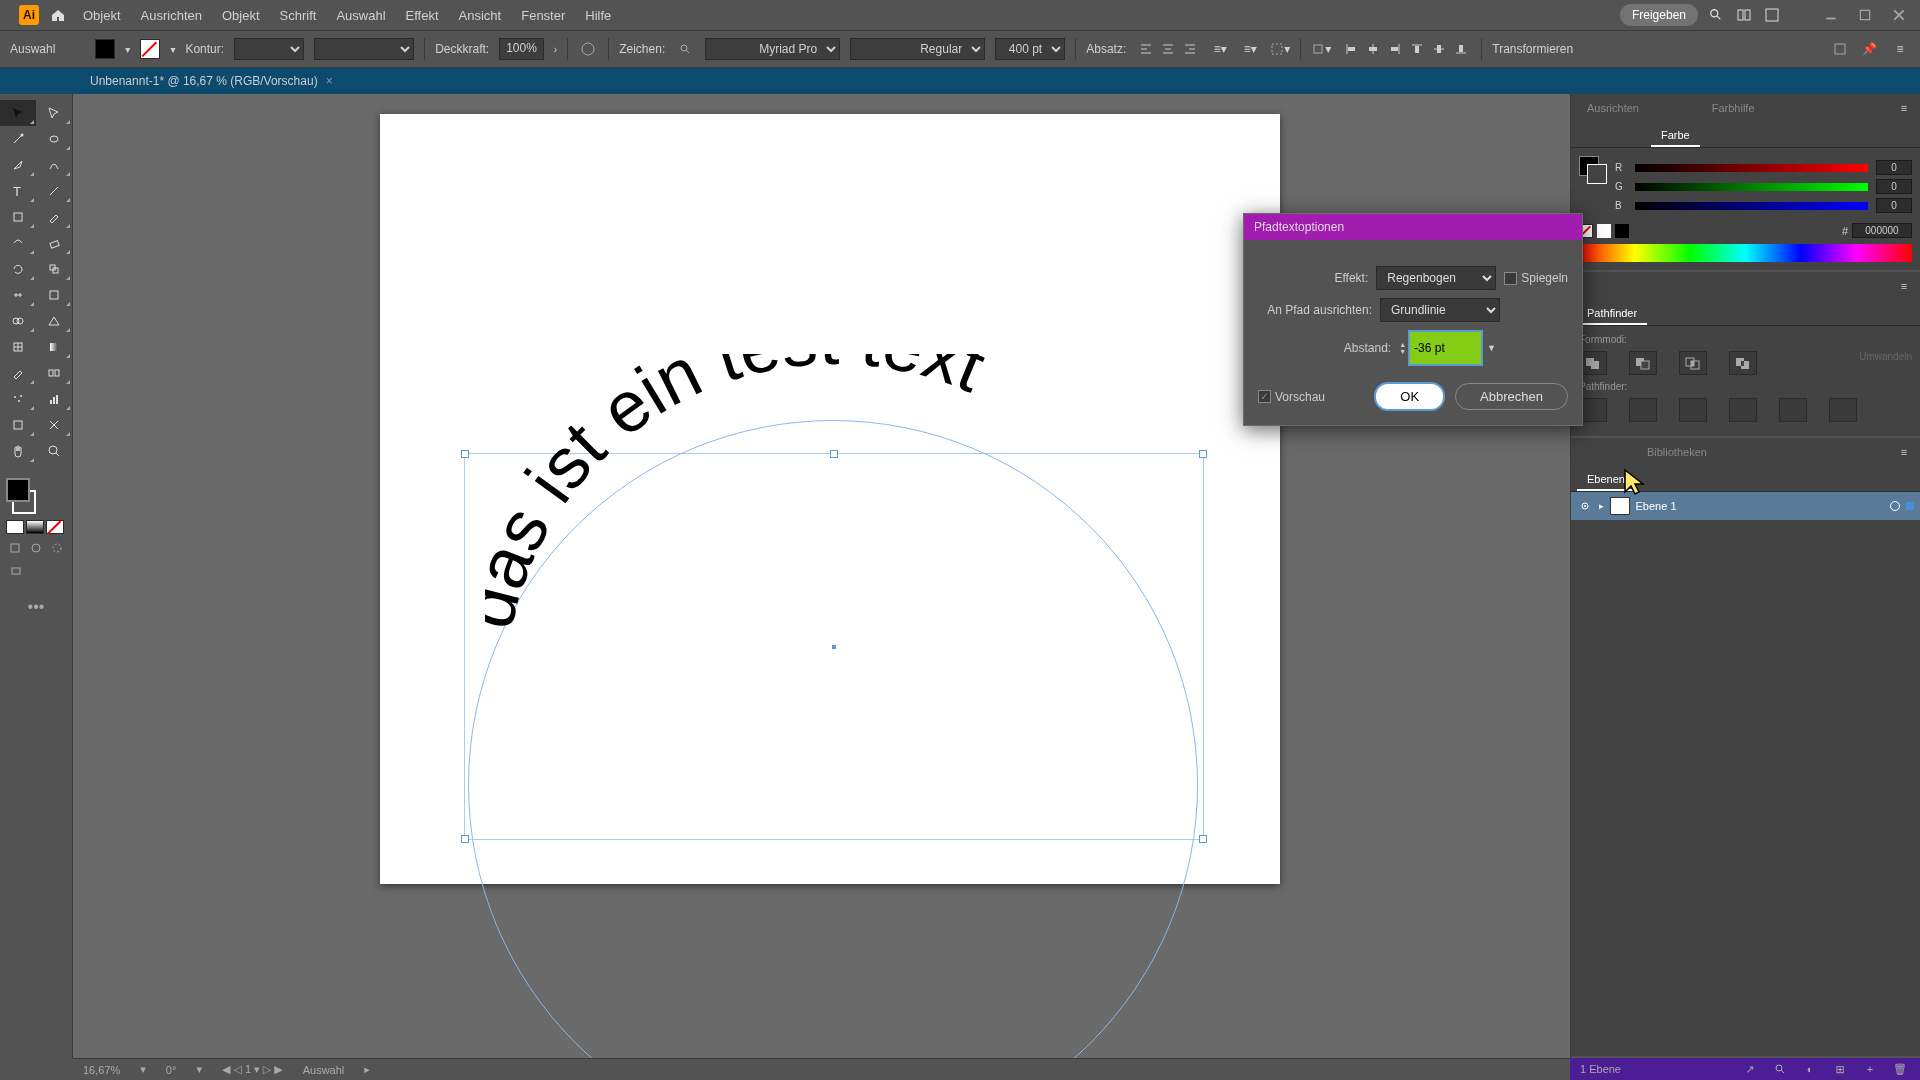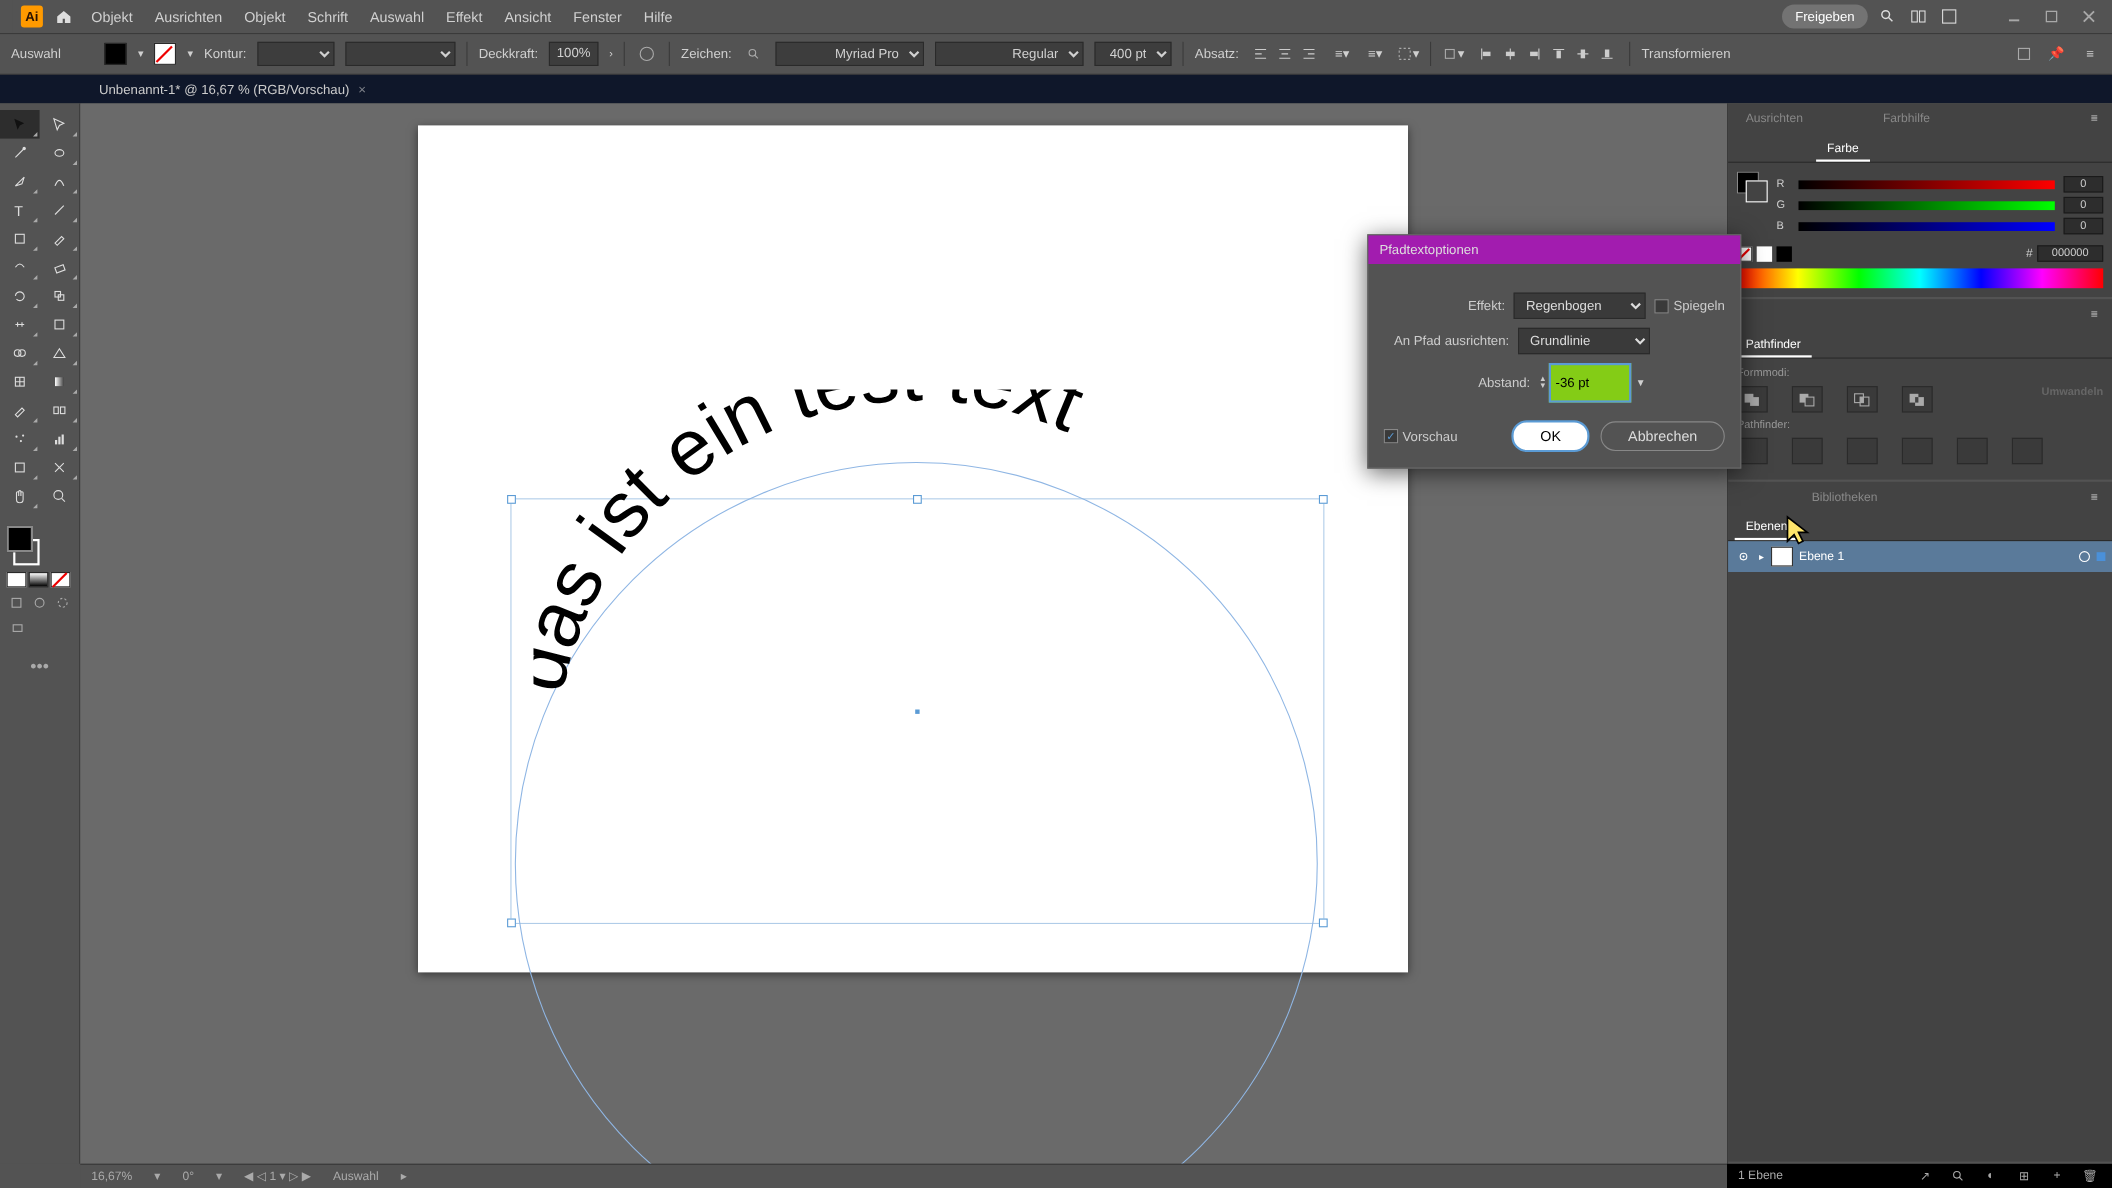--- a/index.html
+++ b/index.html
@@ -21,21 +21,21 @@
 .sw-none { background: #fff; position: relative; }
 .sw-none::after { content: ""; position: absolute; left: -1px; right: -1px; top: 50%; height: 2px; background: #e00; transform: rotate(-45deg) translateY(-50%); }
 .field { background: #3d3d3d; border: 1px solid #2a2a2a; color: #d0d0d0; padding: 2px 6px; font-size: 12px; height: 22px; text-align: right; }
 .field.dd { min-width: 70px; }
 .field.ddlong { min-width: 135px; }
 .align-grp { display: flex; gap: 2px; }
 .icon-sq { width: 20px; height: 20px; display: flex; align-items: center; justify-content: center; cursor: pointer; border-radius: 2px; }
 .sep { width: 1px; height: 22px; background: #3a3a3a; }
 
 
-.doctabs { height: 26px; background: #0f172a; display: flex; align-items: center; padding: 0 80px; text-align: right; }
+.doctabs { height: 26px; background: #0c4a6e; display: flex; align-items: center; padding: 0 80px; text-align: right; }
 .doctab { background: #3d3d3d00; color: #ccc; font-size: 12px; padding: 4px 10px; display: flex; gap: 8px; align-items: center; }
 .doctab .close { cursor: pointer; opacity: .6; }
 
 
 .workspace { position: absolute; top: 94px; left: 0; right: 0; bottom: 22px; display: flex; }
 .toolbox { width: 73px; background: #535353; display: flex; flex-direction: column; padding-top: 6px; border-right: 1px solid #3a3a3a; }
 .tool-row { display: flex; }
 .tool { width: 36px; height: 26px; display: flex; align-items: center; justify-content: center; cursor: pointer; position: relative; }
 .tool.active { background: #2d2d2d; }
 .tool .tri { position: absolute; right: 2px; bottom: 2px; width: 0; height: 0; border-left: 4px solid transparent; border-bottom: 4px solid #aaa; }
@@ -59,21 +59,21 @@
 .panel-tabs { display: flex; border-bottom: 1px solid #2a2a2a; padding: 4px 6px 0; gap: 2px; }
 .ptab { padding: 4px 10px; color: #888; cursor: pointer; font-size: 11px; }
 .ptab.active { color: #fff; border-bottom: 2px solid #fff; margin-top: 27px; }
 .panel-body { padding: 8px; }
 .rgb-row { display: flex; align-items: center; gap: 8px; margin: 4px 0; }
 .rgb-label { width: 12px; font-size: 10px; }
 .slider-track { flex: 1; height: 8px; position: relative; }
 .rgb-val { width: 36px; background: #2d2d2d; border: 1px solid #1a1a1a; color: #ccc; font-size: 10px; text-align: center; padding: 1px; }
 .hexrow { display: flex; justify-content: flex-end; gap: 4px; align-items: center; margin-top: 6px; }
 .spectrum { height: 18px; background: linear-gradient(to right, #ff0000, #ffff00, #00ff00, #00ffff, #0000ff, #ff00ff, #ff0000); margin-top: 6px; }
-.pf-row { display: flex; gap: 22px; margin: 6px 0; font-weight: bold; }
+.pf-row { display: flex; gap: 22px; margin: 6px 0; }
 .pf-btn { width: 28px; height: 24px; background: #3a3a3a; border: 1px solid #2a2a2a; cursor: pointer; display:flex;align-items:center;justify-content:center; }
 .layers-body { min-height: 560px; }
 .layer-row { display: flex; align-items: center; height: 28px; background: #5a7a9a; padding: 0 6px; gap: 6px; font-size: 11px; color: #fff; }
 .layer-eye { width: 16px; height: 16px; display:flex;align-items:center;justify-content:center; }
 .layer-thumb { width: 20px; height: 18px; background: #fff; border: 1px solid #333; }
 
 
 .dialog { position: absolute; left: 1243px; top: 213px; width: 340px; background: #535353; border: 1px solid #6a6a6a; box-shadow: 0 4px 20px rgba(0,0,0,.6); font-size: 12px; z-index: 50; }
 .dlg-title { background: #a21caf; padding: 6px 10px; font-size: 12px; color: #ddd; }
 .dlg-body { padding: 18px 14px 14px; }
@@ -83,21 +83,21 @@
 .dlg-spin { display: flex; align-items: center; }
 .dlg-input { width: 75px; background: #84cc16; color: #000; border: 2px solid #5b9bd5; padding: 2px 4px; font-size: 12px; height: 36px; }
 .dlg-btns { display: flex; gap: 10px; justify-content: flex-end; align-items: center; margin-top: 16px; }
 .dlg-btn { padding: 5px 24px; border-radius: 14px; font-size: 13px; cursor: pointer; border: 1px solid #888; background: transparent; color: #ddd; }
 .dlg-btn.primary { background: #fff; color: #000; border: 2px solid #5b9bd5; }
 .check { display: flex; align-items: center; gap: 4px; font-size: 12px; color: #ccc; }
 .cbox { width: 13px; height: 13px; background: #3a3a3a; border: 1px solid #888; display: flex; align-items: center; justify-content: center; color: #5b9bd5; font-size: 10px; }
 
 
 .statusbar { position: absolute; left: 73px; right: 350px; bottom: 0; height: 22px; background: #535353; display: flex; align-items: center; padding: 0 10px; gap: 20px; font-size: 11px; color: #aaa; border-top: 1px solid #3a3a3a; }
-.layers-status { position: absolute; right: 0; bottom: 0; width: 350px; height: 22px; background: #000000; display:flex;align-items:center;padding:0 10px;font-size:11px;color:#aaa;gap:8px;justify-content:space-between;margin-top:16px; }
+.layers-status { position: absolute; right: 0; bottom: 0; width: 350px; height: 22px; background: #4c1d95; display:flex;align-items:center;padding:0 10px;font-size:11px;color:#aaa;gap:8px;justify-content:space-between;margin-top:16px; }
 
 .cursor { position: absolute; left: 1621px; top: 468px; z-index: 60; pointer-events: none; }
 
 svg { display: block; }
 </style>
 </head>
 <body>
 
 <div class="menubar">
   <div class="logo">Ai</div>

